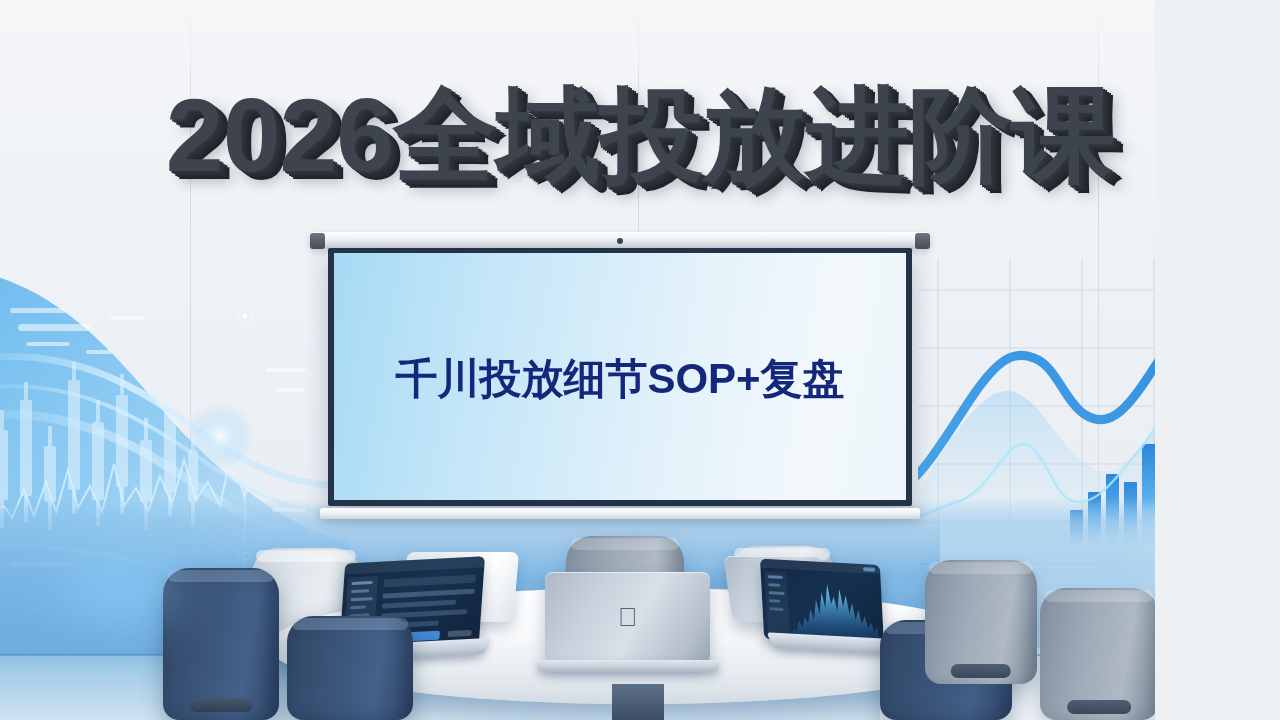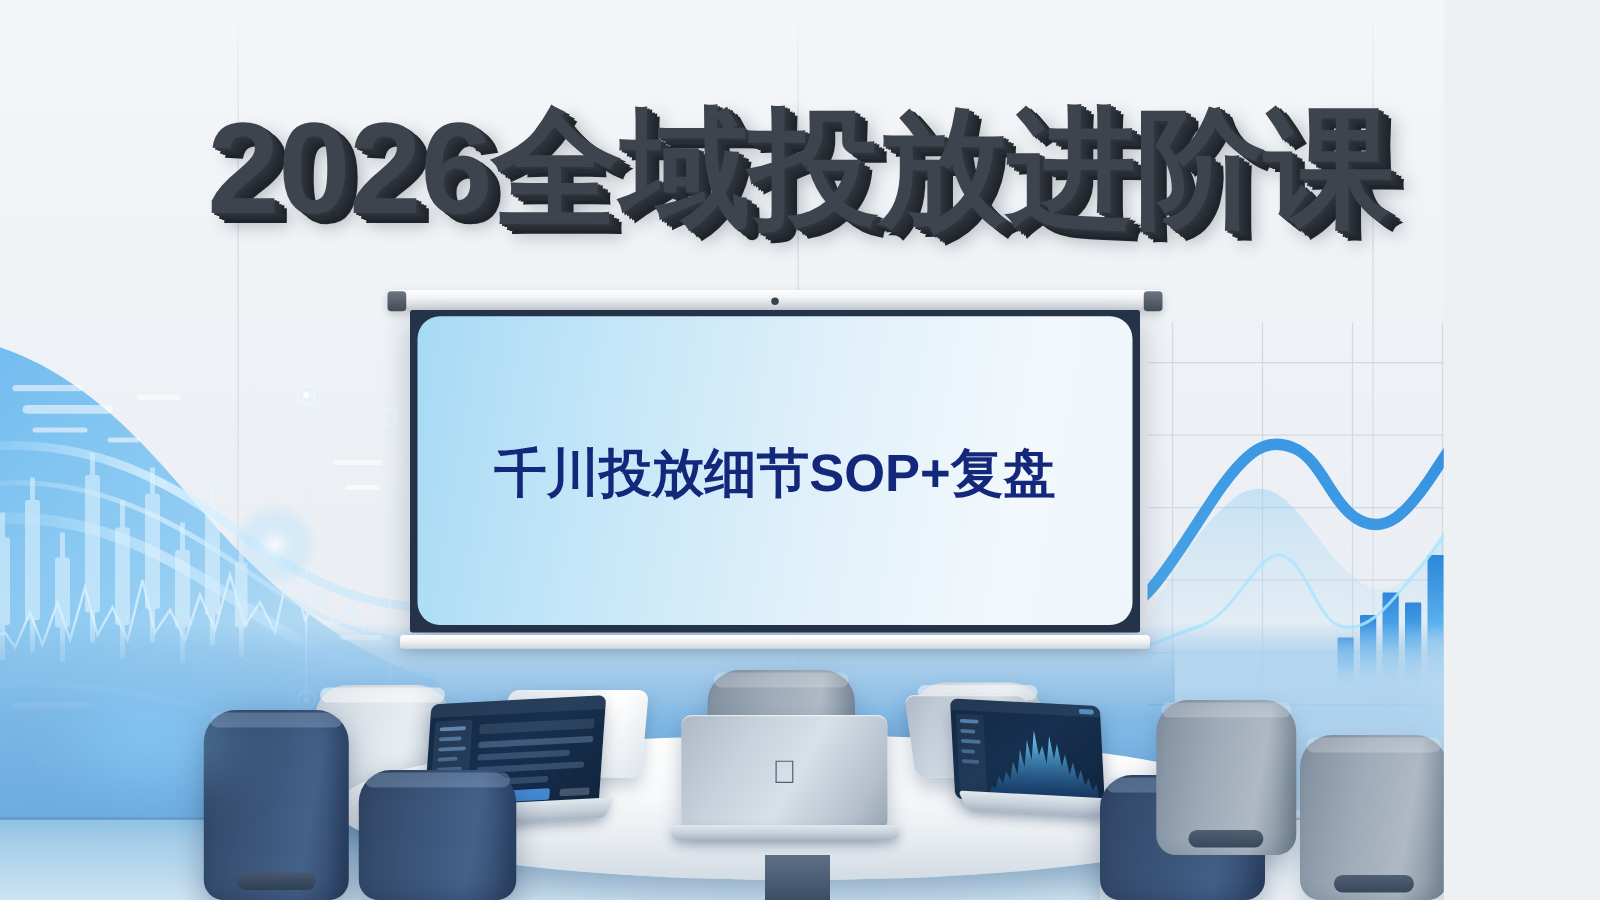--- a/index.html
+++ b/index.html
@@ -83,21 +83,21 @@
   }
   .proj-frame{
     position:absolute; left:18px; top:16px; width:584px; height:258px;
     background:#253349; border-radius:2px;
     padding:5px 6px 6px 6px;
     box-shadow:0 10px 22px rgba(40,60,90,.28);
   }
   .proj-screen{
     width:100%; height:100%;
     background:linear-gradient(100deg,#a6daf4 0%,#c4e6f8 26%,#e2f1fa 58%,#f2f8fc 82%,#eef6fb 100%);
-    display:flex; align-items:center; justify-content:center;border-radius:18px;
+    display:flex; align-items:center; justify-content:center;
   }
   .proj-text{
     font-size:42px; font-weight:900; letter-spacing:0px; color:#13287a;
     white-space:nowrap; transform:translateY(2px);
   }
   .proj-bottombar{
     position:absolute; left:10px; top:276px; width:600px; height:11px; border-radius:3px;
     background:linear-gradient(180deg,#ffffff 0%,#eef1f3 50%,#cfd5db 100%);
     box-shadow:0 3px 8px rgba(55,80,110,.22);
   }

